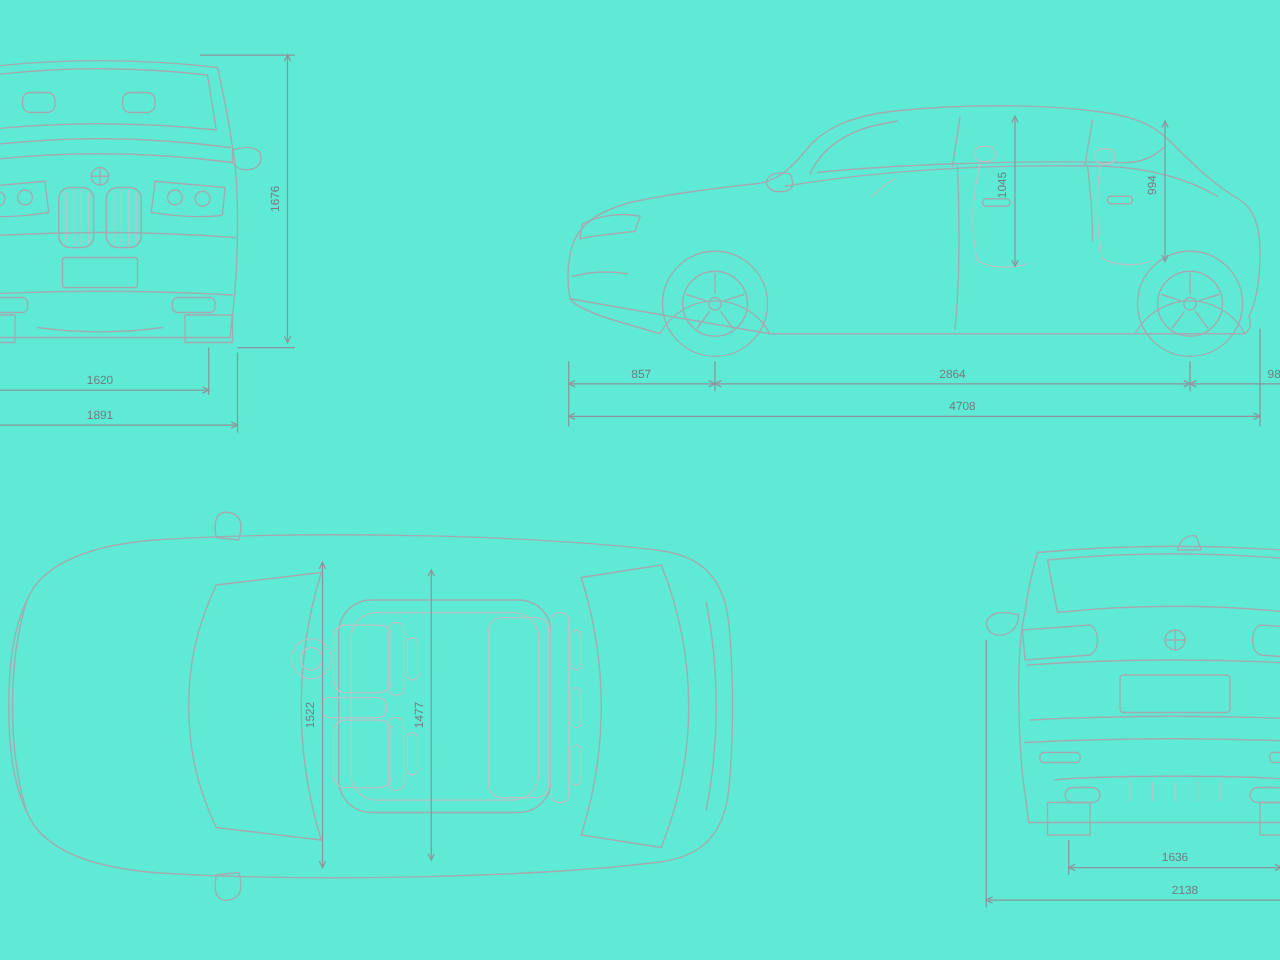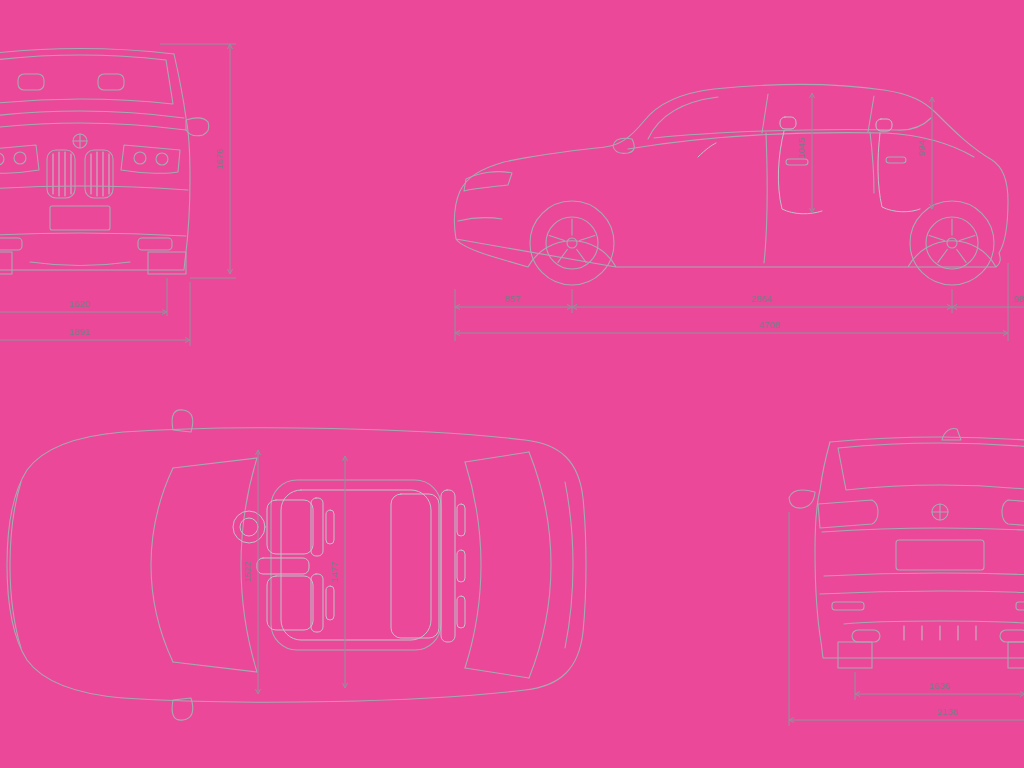--- a/index.html
+++ b/index.html
@@ -1,16 +1,16 @@
 <!DOCTYPE html>
 <html><head>
 <meta charset="utf-8">
 <style>
   html,body{margin:0;padding:0;background:#ffffff;}
-  #stage{position:relative;width:1024px;height:768px;overflow:hidden;background:#ec4899;}
+  #stage{position:relative;width:1024px;height:768px;overflow:hidden;background:#5eead4;}
   svg{display:block;}
   .car{stroke:#a4aab2;fill:none;stroke-width:1.1;stroke-linecap:round;stroke-linejoin:round;}
   .car-light{stroke:#bdc2c8;fill:none;stroke-width:1;stroke-linecap:round;}
   .dim{stroke:#8d949d;fill:none;stroke-width:1;stroke-linecap:butt;}
   .dim-text{stroke:none;fill:#757c86;font:9.5px "Liberation Sans", sans-serif;}
 </style>
 </head>
 <body>
 
 <div id="stage">

